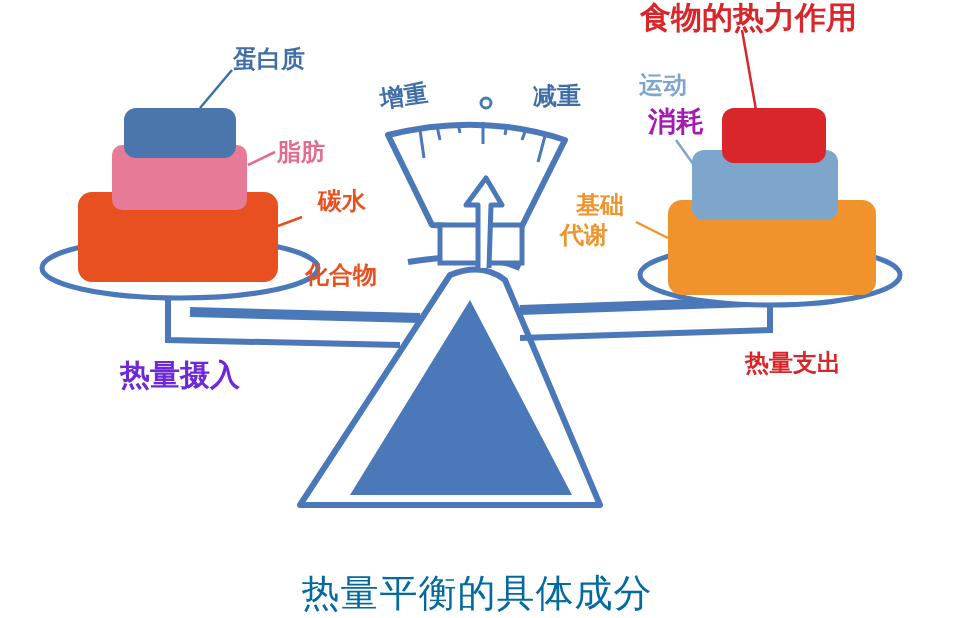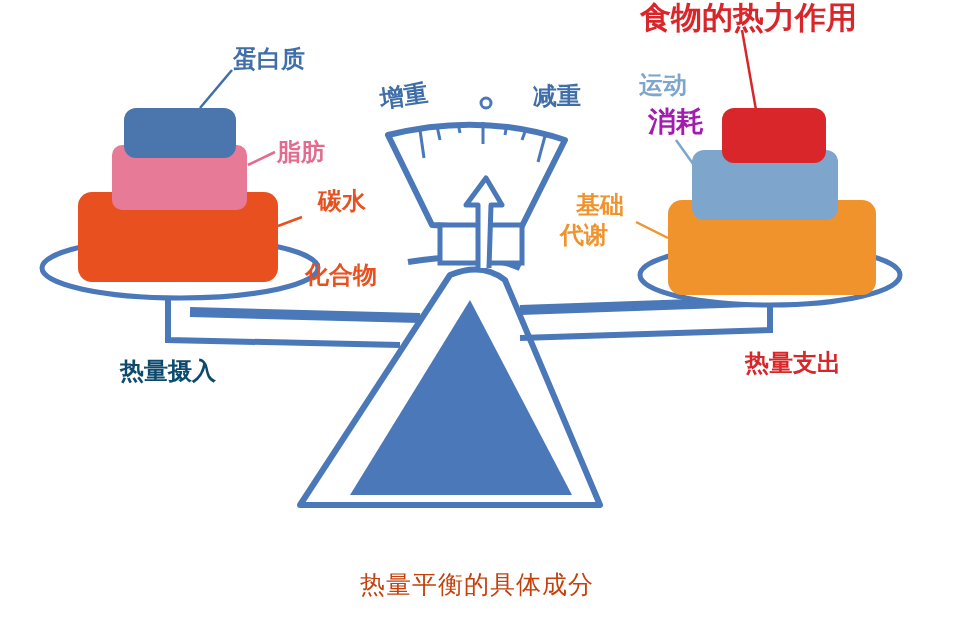--- a/index.html
+++ b/index.html
@@ -1,19 +1,19 @@
 <!DOCTYPE html>
 <html><head>
 <meta charset="utf-8">
 <style>
   html,body{margin:0;padding:0;background:#ffffff;}
   body{width:954px;height:618px;position:relative;overflow:hidden;font-family:"DejaVu Sans",sans-serif;}
   .lbl{position:absolute;font-weight:bold;white-space:nowrap;line-height:1.1;}
   svg{position:absolute;left:0;top:0;}
-  .caption{position:absolute;left:0;width:954px;top:568px;text-align:center;font-size:25px;color:#c2410c;font-family:"DejaVu Sans",sans-serif;letter-spacing:1px;}
+  .caption{position:absolute;left:0;width:954px;top:568px;text-align:center;font-size:38px;color:#0369a1;font-family:"DejaVu Sans",sans-serif;letter-spacing:1px;}
 </style>
 </head>
 <body>
 
 <svg width="954" height="618" viewBox="0 0 954 618">
 
   <g>
     <path d="M300 505 L450 275 Q482 262 505 280 L600 505 Z" fill="none" stroke="#4a78b8" stroke-width="6" stroke-linejoin="round"></path>
     <path d="M350 495 L470 300 L572 495 Z" fill="#4a78b8"></path>
   </g>
@@ -73,16 +73,16 @@
 
 <div class="lbl" style="left:380px;top:83px;font-size:24px;color:#3f6ea8;transform:rotate(-8deg);">增重</div>
 <div class="lbl" style="left:533px;top:83px;font-size:24px;color:#3f6ea8;">减重</div>
 
 <div class="lbl" style="left:640px;top:0px;font-size:31px;color:#d9262a;">食物的热力作用</div>
 <div class="lbl" style="left:639px;top:72px;font-size:24px;color:#7ea6cc;">运动</div>
 <div class="lbl" style="left:621px;top:107px;font-size:28px;color:#a21caf;margin-left:27px;">消耗</div>
 <div class="lbl" style="left:576px;top:192px;font-size:24px;color:#f0932d;">基础</div>
 <div class="lbl" style="left:560px;top:222px;font-size:24px;color:#f0932d;">代谢</div>
 
-<div class="lbl" style="left:120px;top:358px;font-size:24px;color:#0c4a6e;">热量摄入</div>
+<div class="lbl" style="left:120px;top:358px;font-size:30px;color:#6d28d9;">热量摄入</div>
 <div class="lbl" style="left:745px;top:350px;font-size:24px;color:#d9262a;">热量支出</div>
 
 <div class="caption">热量平衡的具体成分</div>
 
 </body></html>

